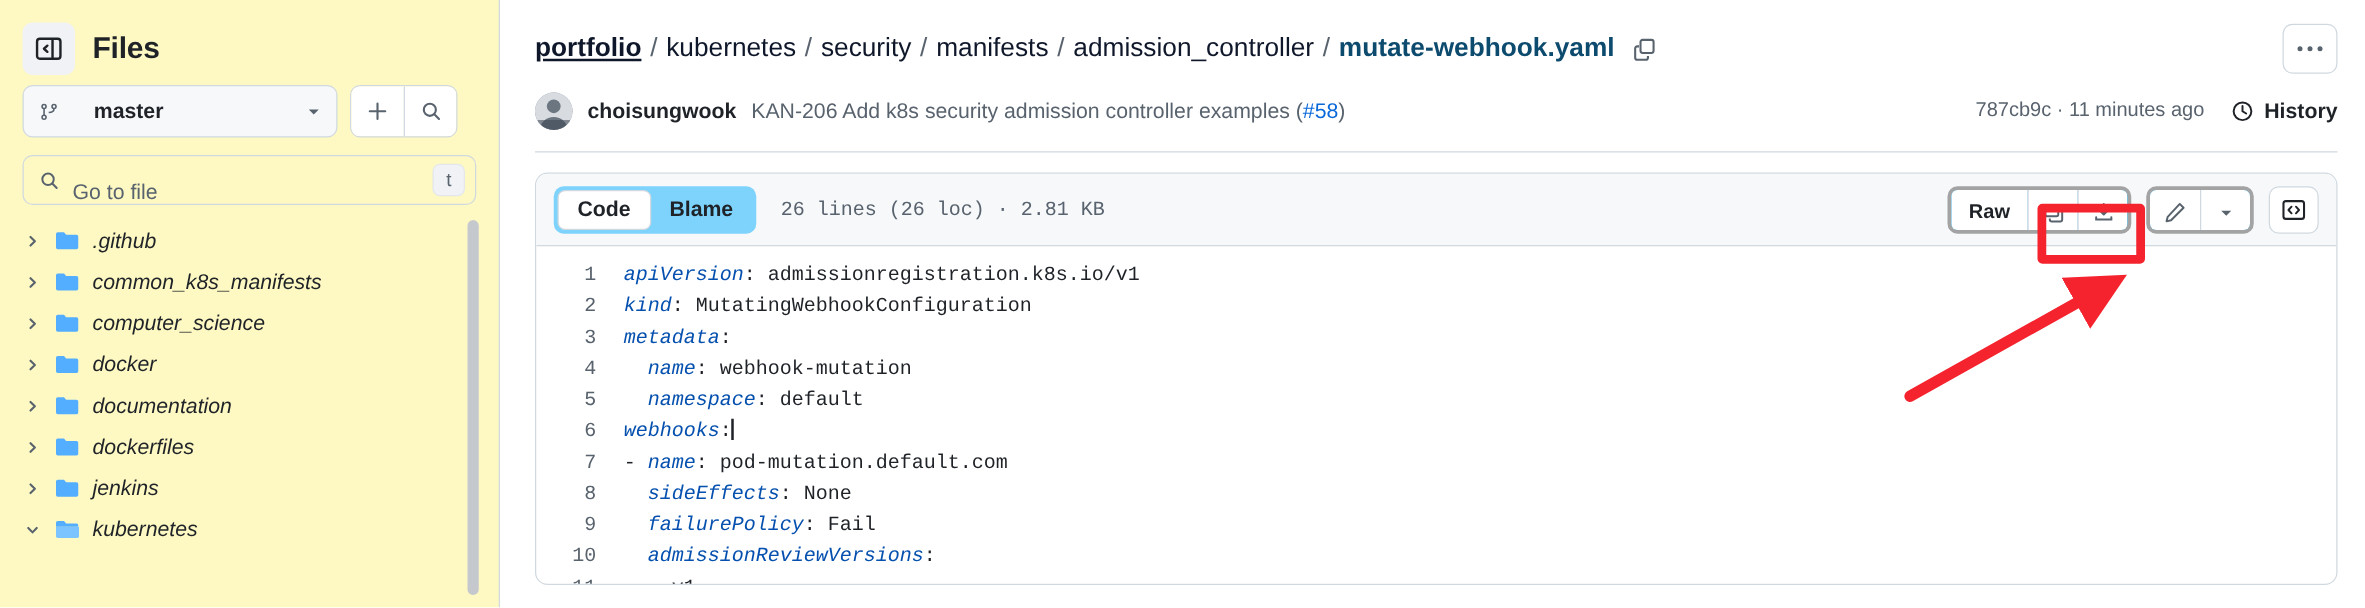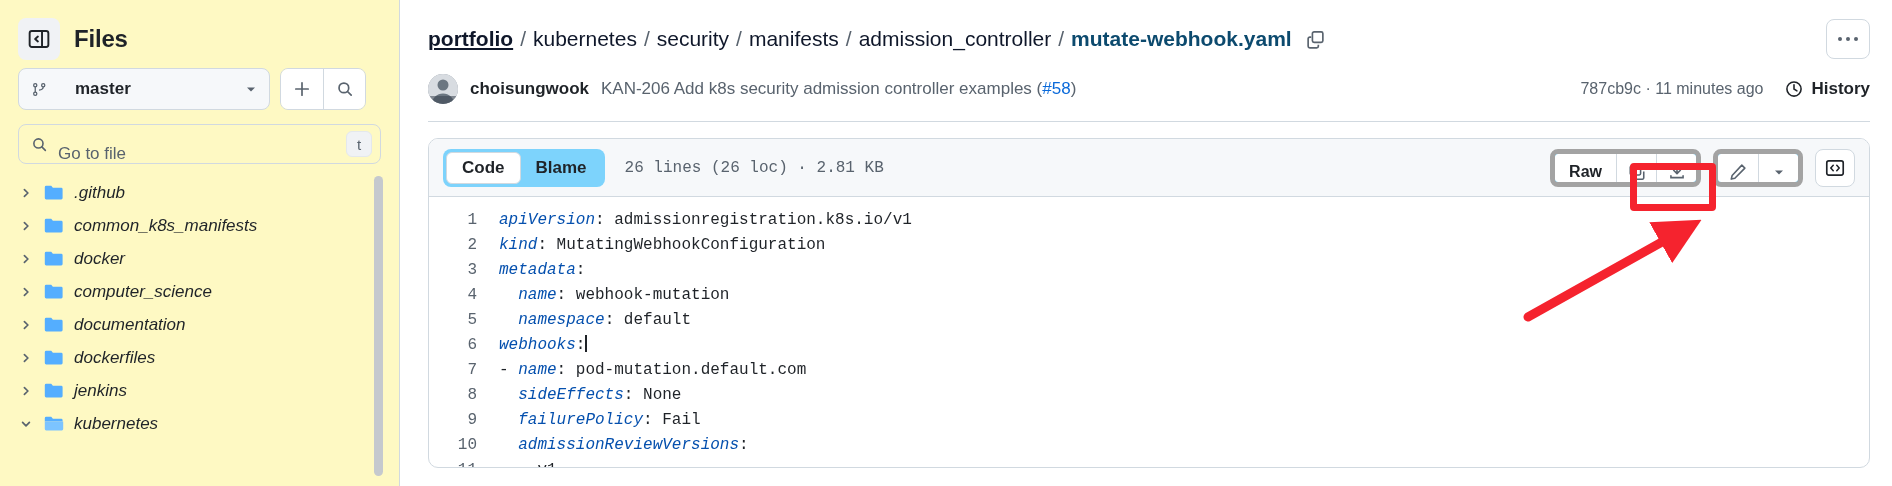--- a/index.html
+++ b/index.html
@@ -143,21 +143,21 @@
     font-size: 17px; font-weight: 600; color: #1f2328;
     border-radius: 6px; cursor: pointer;
   }
   .seg .on { background: #fff; border: 1px solid #d1d9e0; }
   .code-stats {
     margin-left: 20px; font-size: 16px; color: #59636e;
     font-family: "Liberation Mono", monospace;
   }
   .tb-right { margin-left: auto; display: flex; align-items: center; gap: 12px; }
   .tb-grp {
-    display: flex; border: 5px solid #a3a3a3; border-radius: 8px;
+    display: flex; border: 3px solid #a3a3a3; border-radius: 8px;
     height: 38px; overflow: hidden; background: #0ea5e9;
   }
   .tb-grp > div {
     min-width: 40px; height: 36px; padding: 0 6px;
     display: flex; align-items: center; justify-content: center;
     cursor: pointer; background: #fff;
   }
   .tb-grp > div + div { border-left: 1px solid #d1d9e0; }
   .raw-label { font-size: 16px; font-weight: 600; color: #1f2328; padding: 0 14px !important; }
   .tb-single {
@@ -268,32 +268,32 @@
         </div>
         <div class="tree-row">
           <span class="chev">
             <svg width="12" height="12" viewBox="0 0 12 12">
               <path d="M4.4 2.6 L7.9 6 L4.4 9.4" fill="none" stroke="#59636e" stroke-width="1.7" stroke-linecap="round" stroke-linejoin="round"></path>
             </svg>
           </span>
           <span class="folder-ic"><svg width="20" height="17" viewBox="0 0 20 17">
               <path d="M0.8 3.2a1.4 1.4 0 0 1 1.4-1.4h5l1.7 2h8.3a1.4 1.4 0 0 1 1.4 1.4v8.8a1.4 1.4 0 0 1-1.4 1.4H2.2a1.4 1.4 0 0 1-1.4-1.4z" fill="#54aeff"></path>
             </svg></span>
+          <span>computer_science</span>
+        </div>
+        <div class="tree-row">
+          <span class="chev">
+            <svg width="12" height="12" viewBox="0 0 12 12">
+              <path d="M4.4 2.6 L7.9 6 L4.4 9.4" fill="none" stroke="#59636e" stroke-width="1.7" stroke-linecap="round" stroke-linejoin="round"></path>
+            </svg>
+          </span>
+          <span class="folder-ic"><svg width="20" height="17" viewBox="0 0 20 17">
+              <path d="M0.8 3.2a1.4 1.4 0 0 1 1.4-1.4h5l1.7 2h8.3a1.4 1.4 0 0 1 1.4 1.4v8.8a1.4 1.4 0 0 1-1.4 1.4H2.2a1.4 1.4 0 0 1-1.4-1.4z" fill="#54aeff"></path>
+            </svg></span>
           <span>docker</span>
-        </div>
-        <div class="tree-row">
-          <span class="chev">
-            <svg width="12" height="12" viewBox="0 0 12 12">
-              <path d="M4.4 2.6 L7.9 6 L4.4 9.4" fill="none" stroke="#59636e" stroke-width="1.7" stroke-linecap="round" stroke-linejoin="round"></path>
-            </svg>
-          </span>
-          <span class="folder-ic"><svg width="20" height="17" viewBox="0 0 20 17">
-              <path d="M0.8 3.2a1.4 1.4 0 0 1 1.4-1.4h5l1.7 2h8.3a1.4 1.4 0 0 1 1.4 1.4v8.8a1.4 1.4 0 0 1-1.4 1.4H2.2a1.4 1.4 0 0 1-1.4-1.4z" fill="#54aeff"></path>
-            </svg></span>
-          <span>computer_science</span>
         </div>
         <div class="tree-row">
           <span class="chev">
             <svg width="12" height="12" viewBox="0 0 12 12">
               <path d="M4.4 2.6 L7.9 6 L4.4 9.4" fill="none" stroke="#59636e" stroke-width="1.7" stroke-linecap="round" stroke-linejoin="round"></path>
             </svg>
           </span>
           <span class="folder-ic"><svg width="20" height="17" viewBox="0 0 20 17">
               <path d="M0.8 3.2a1.4 1.4 0 0 1 1.4-1.4h5l1.7 2h8.3a1.4 1.4 0 0 1 1.4 1.4v8.8a1.4 1.4 0 0 1-1.4 1.4H2.2a1.4 1.4 0 0 1-1.4-1.4z" fill="#54aeff"></path>
             </svg></span>

